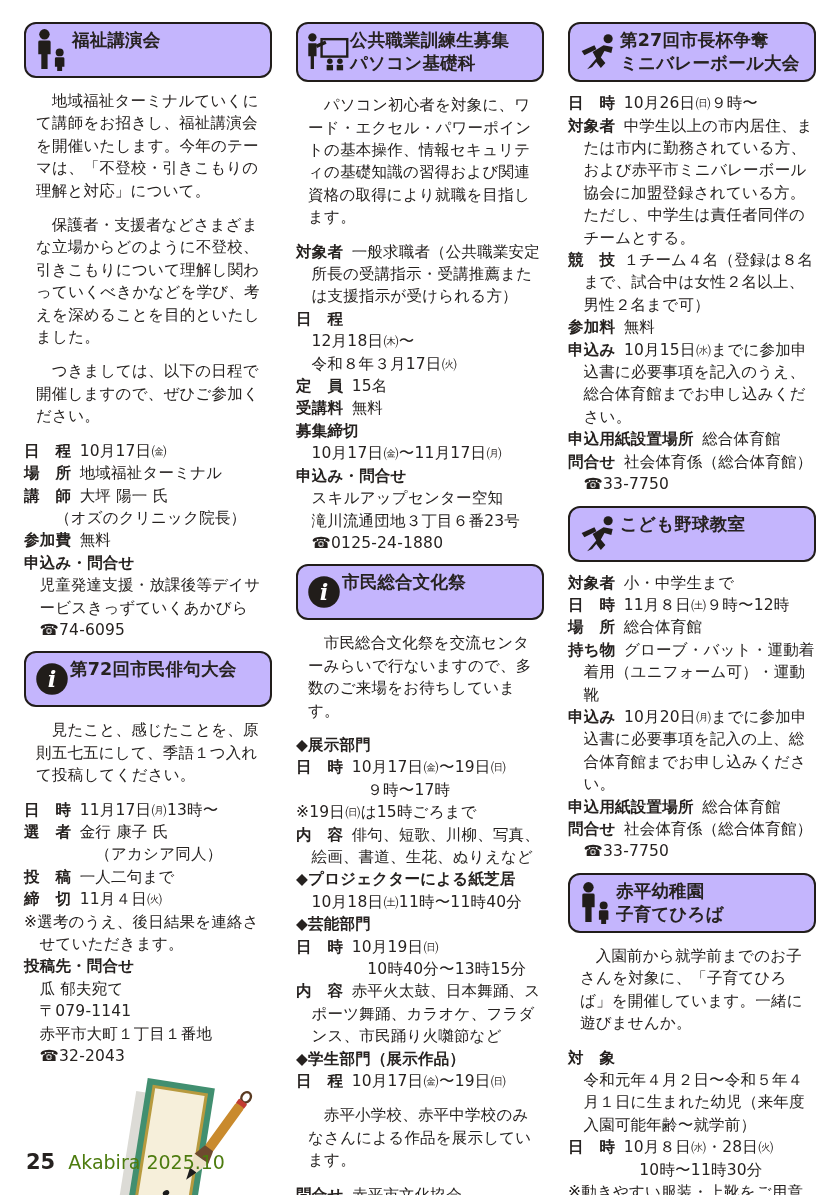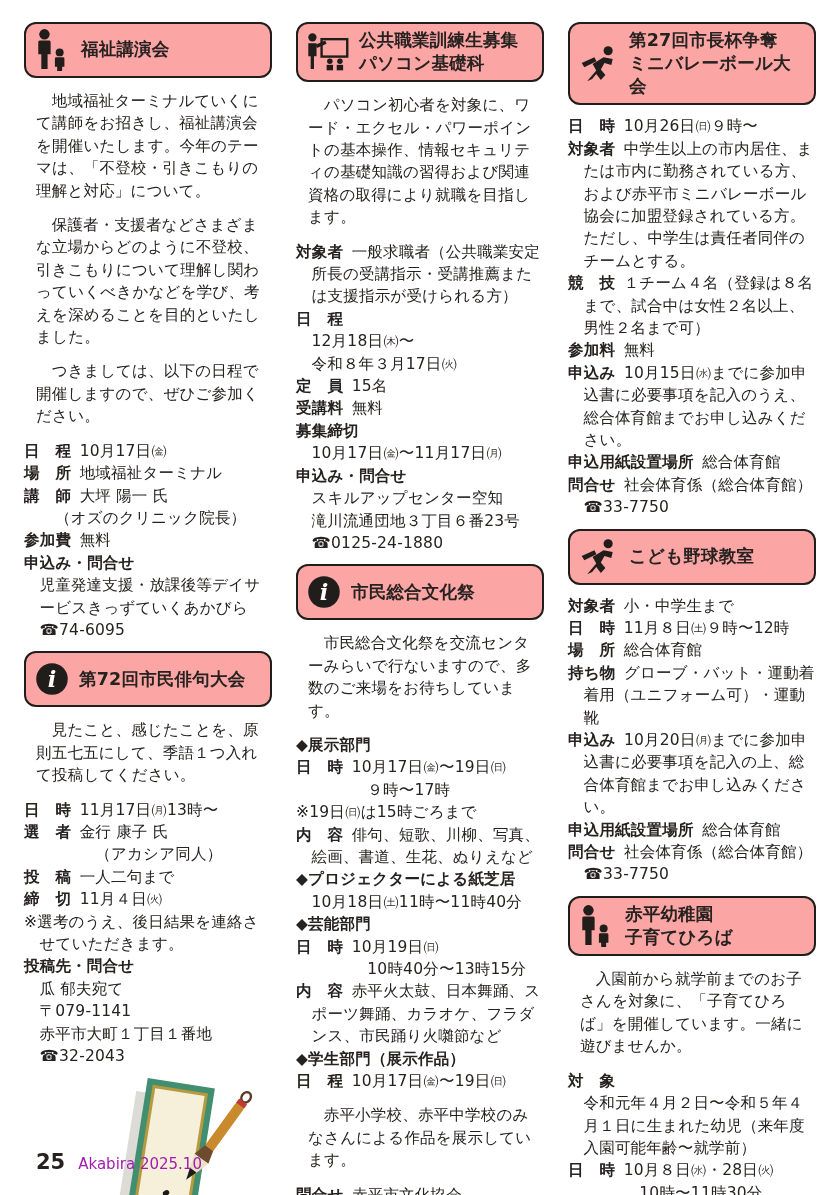--- a/index.html
+++ b/index.html
@@ -1,35 +1,35 @@
 <!DOCTYPE html>
 <html lang="ja"><head>
 <meta charset="utf-8">
 <style>
   html,body{margin:0;padding:0;background:#ffffff;}
   .page{position:relative;width:834px;height:1195px;background:#ffffff;overflow:hidden;
         font-family:"DejaVu Sans","Liberation Sans",sans-serif;color:#262220;}
   .cols{display:flex;gap:24px;padding:22px 20px 0 24px;}
   .col{width:248px;flex:0 0 248px;font-size:15.5px;line-height:22.4px;letter-spacing:0.2px;}
   .art{margin-bottom:10px;}
-  .box{display:flex;align-items:center;gap:9px;border:2.5px solid #211d1a;border-radius:12px;
-       padding:5px 8px;margin-bottom:10px;min-height:42px;background:#fca5a5;}
+  .box{display:flex;border:2.5px solid #211d1a;border-radius:12px;
+       padding:5px 8px;margin-bottom:10px;min-height:42px;background:#c4b5fd;}
   .box .ttl{font-weight:bold;font-size:17.5px;line-height:1.32;}
   .icon{flex:0 0 auto;display:flex;align-items:center;}
   .para{margin:12px;}
   .row{padding-left:1em;text-indent:-1em;}
   .lbl{font-weight:bold;margin-right:0.55em;}
   .head{font-weight:bold;}
   .cont1{padding-left:1em;}
   .cont2{padding-left:2em;}
   .cont4{padding-left:4.6em;}
   .note{padding-left:1em;text-indent:-1em;}
-  .footer{position:absolute;left:36px;top:1150px;display:flex;align-items:baseline;gap:13px;}
+  .footer{position:absolute;left:26px;top:1150px;display:flex;align-items:baseline;gap:13px;}
   .footer .num{font-weight:bold;font-size:21px;color:#262220;}
-  .footer .issue{font-size:15px;color:#a21caf;}
+  .footer .issue{font-size:19px;color:#4d7c0f;}
   .illus{display:block;margin:2px 6px 0 auto;}
 </style>
 </head>
 <body>
 
 <div class="page">
   <div class="cols">
 
     <div class="col">
 

